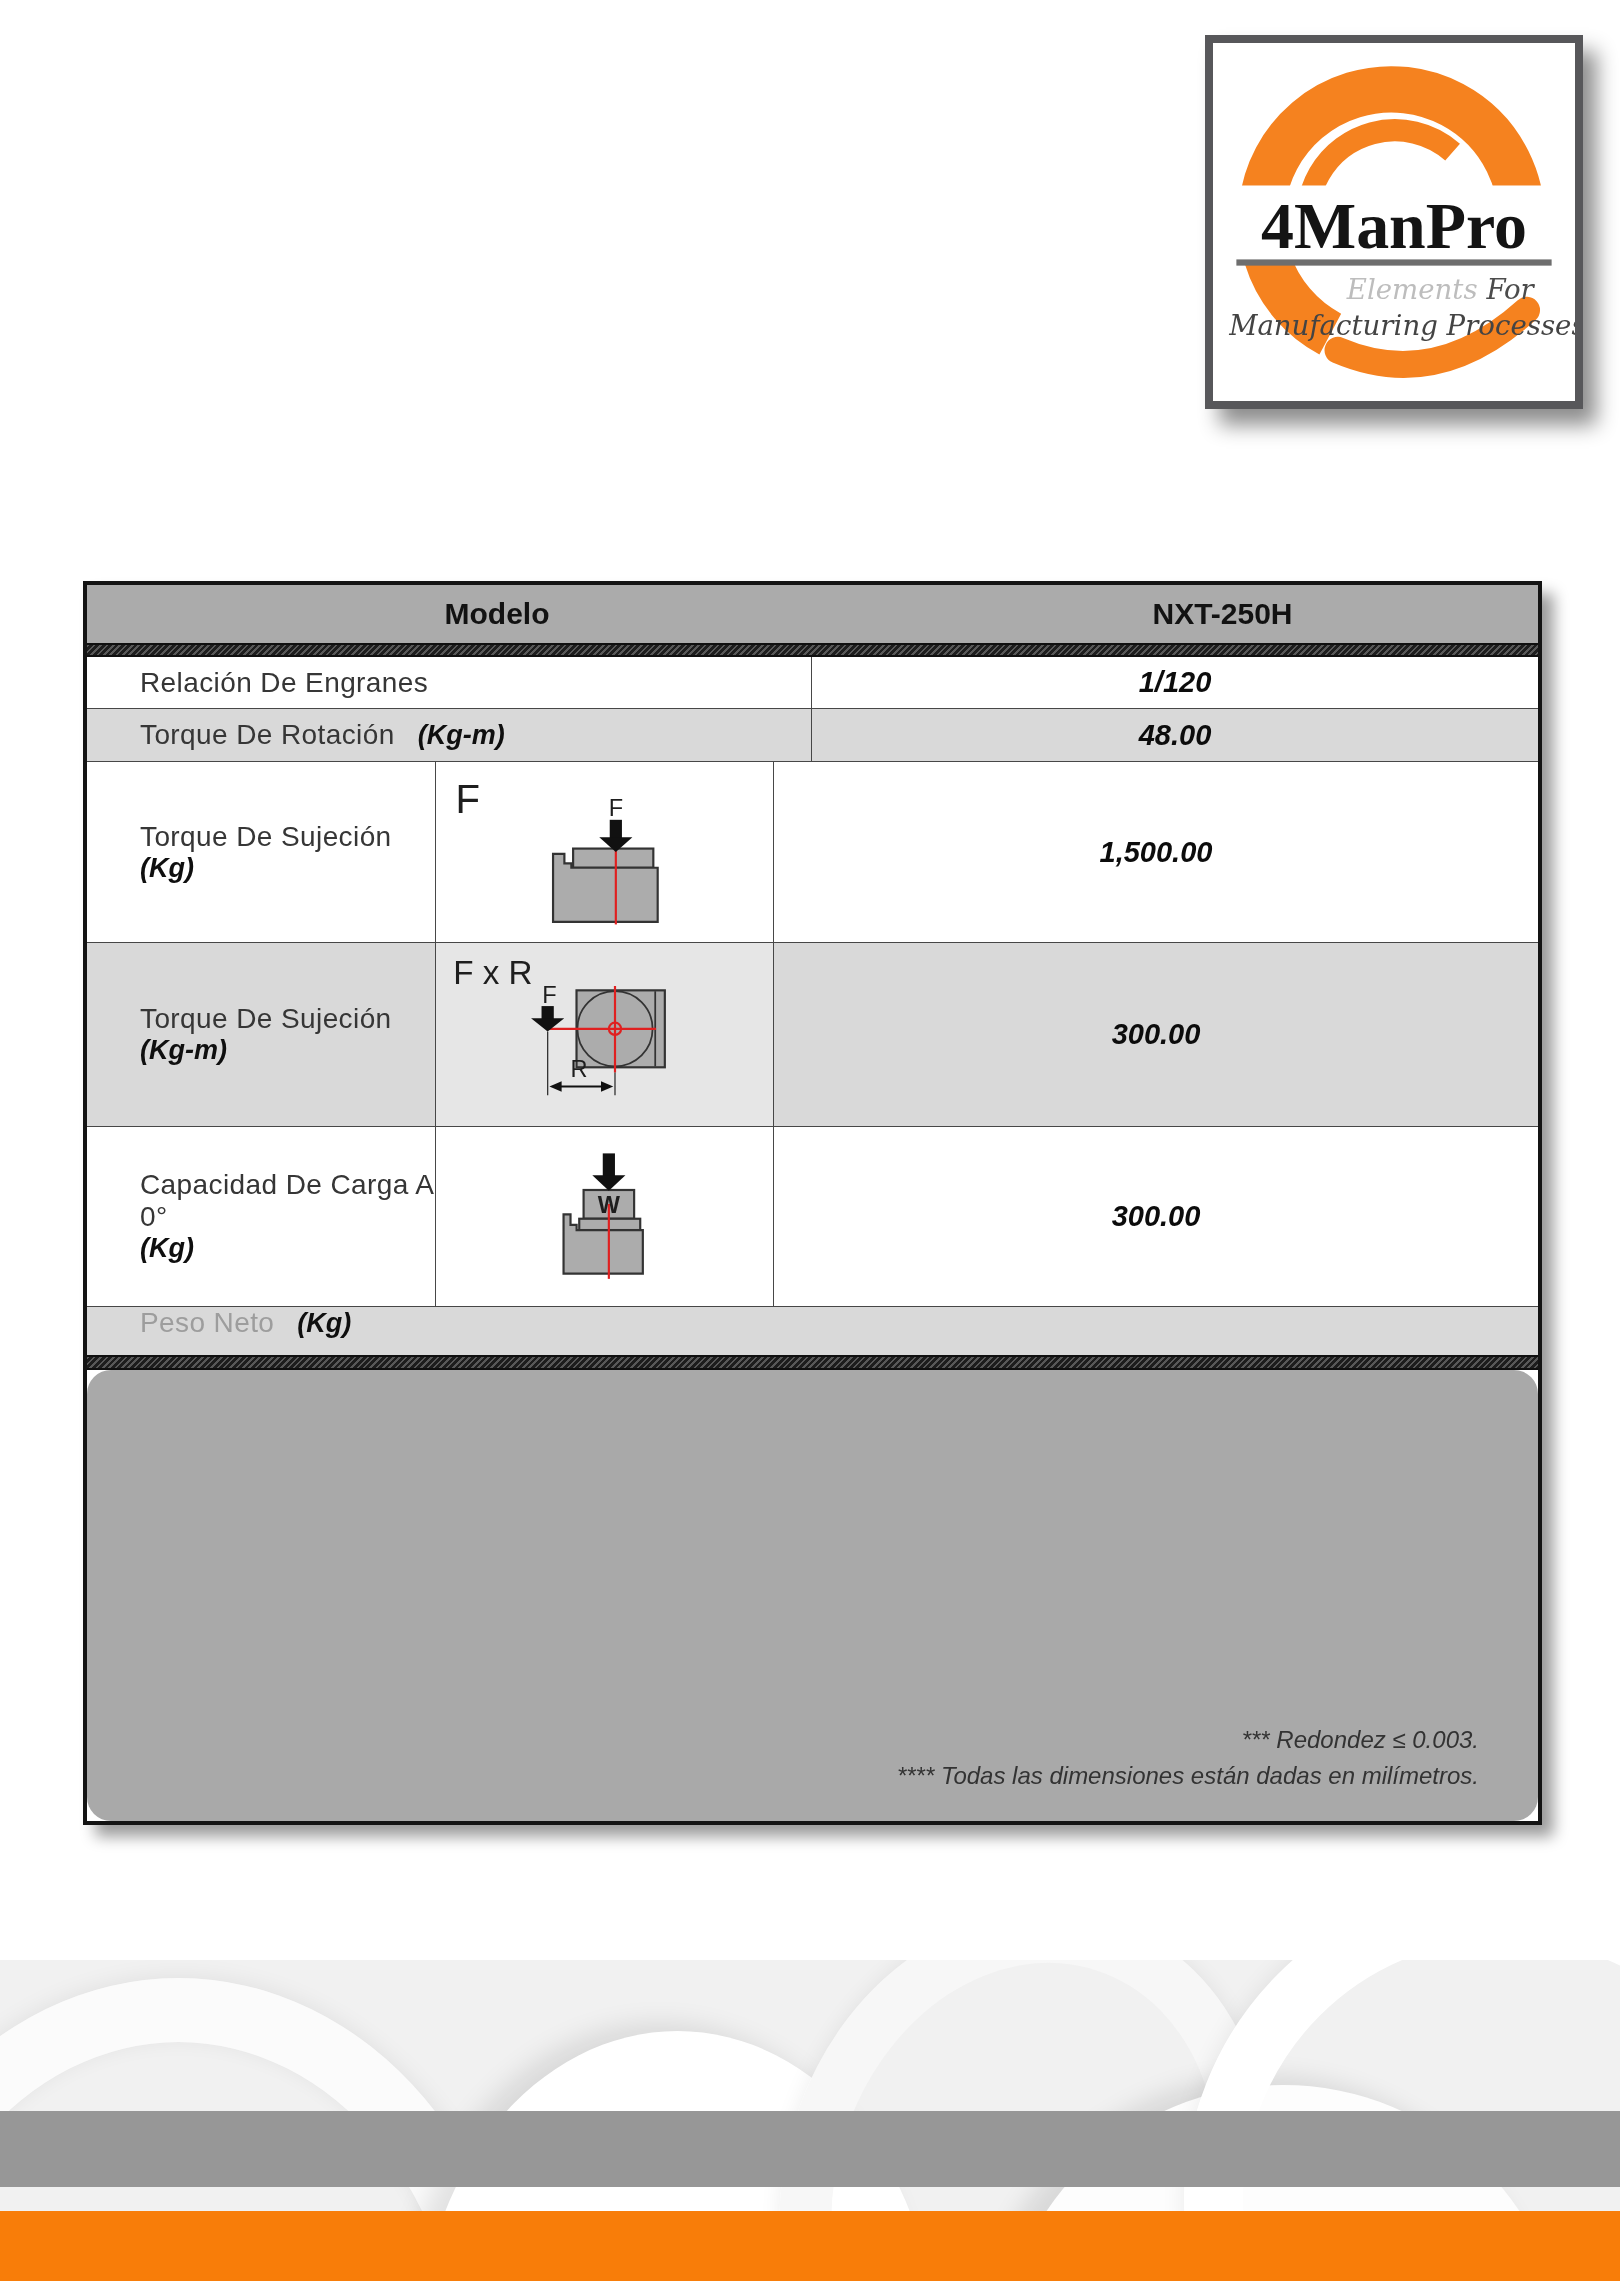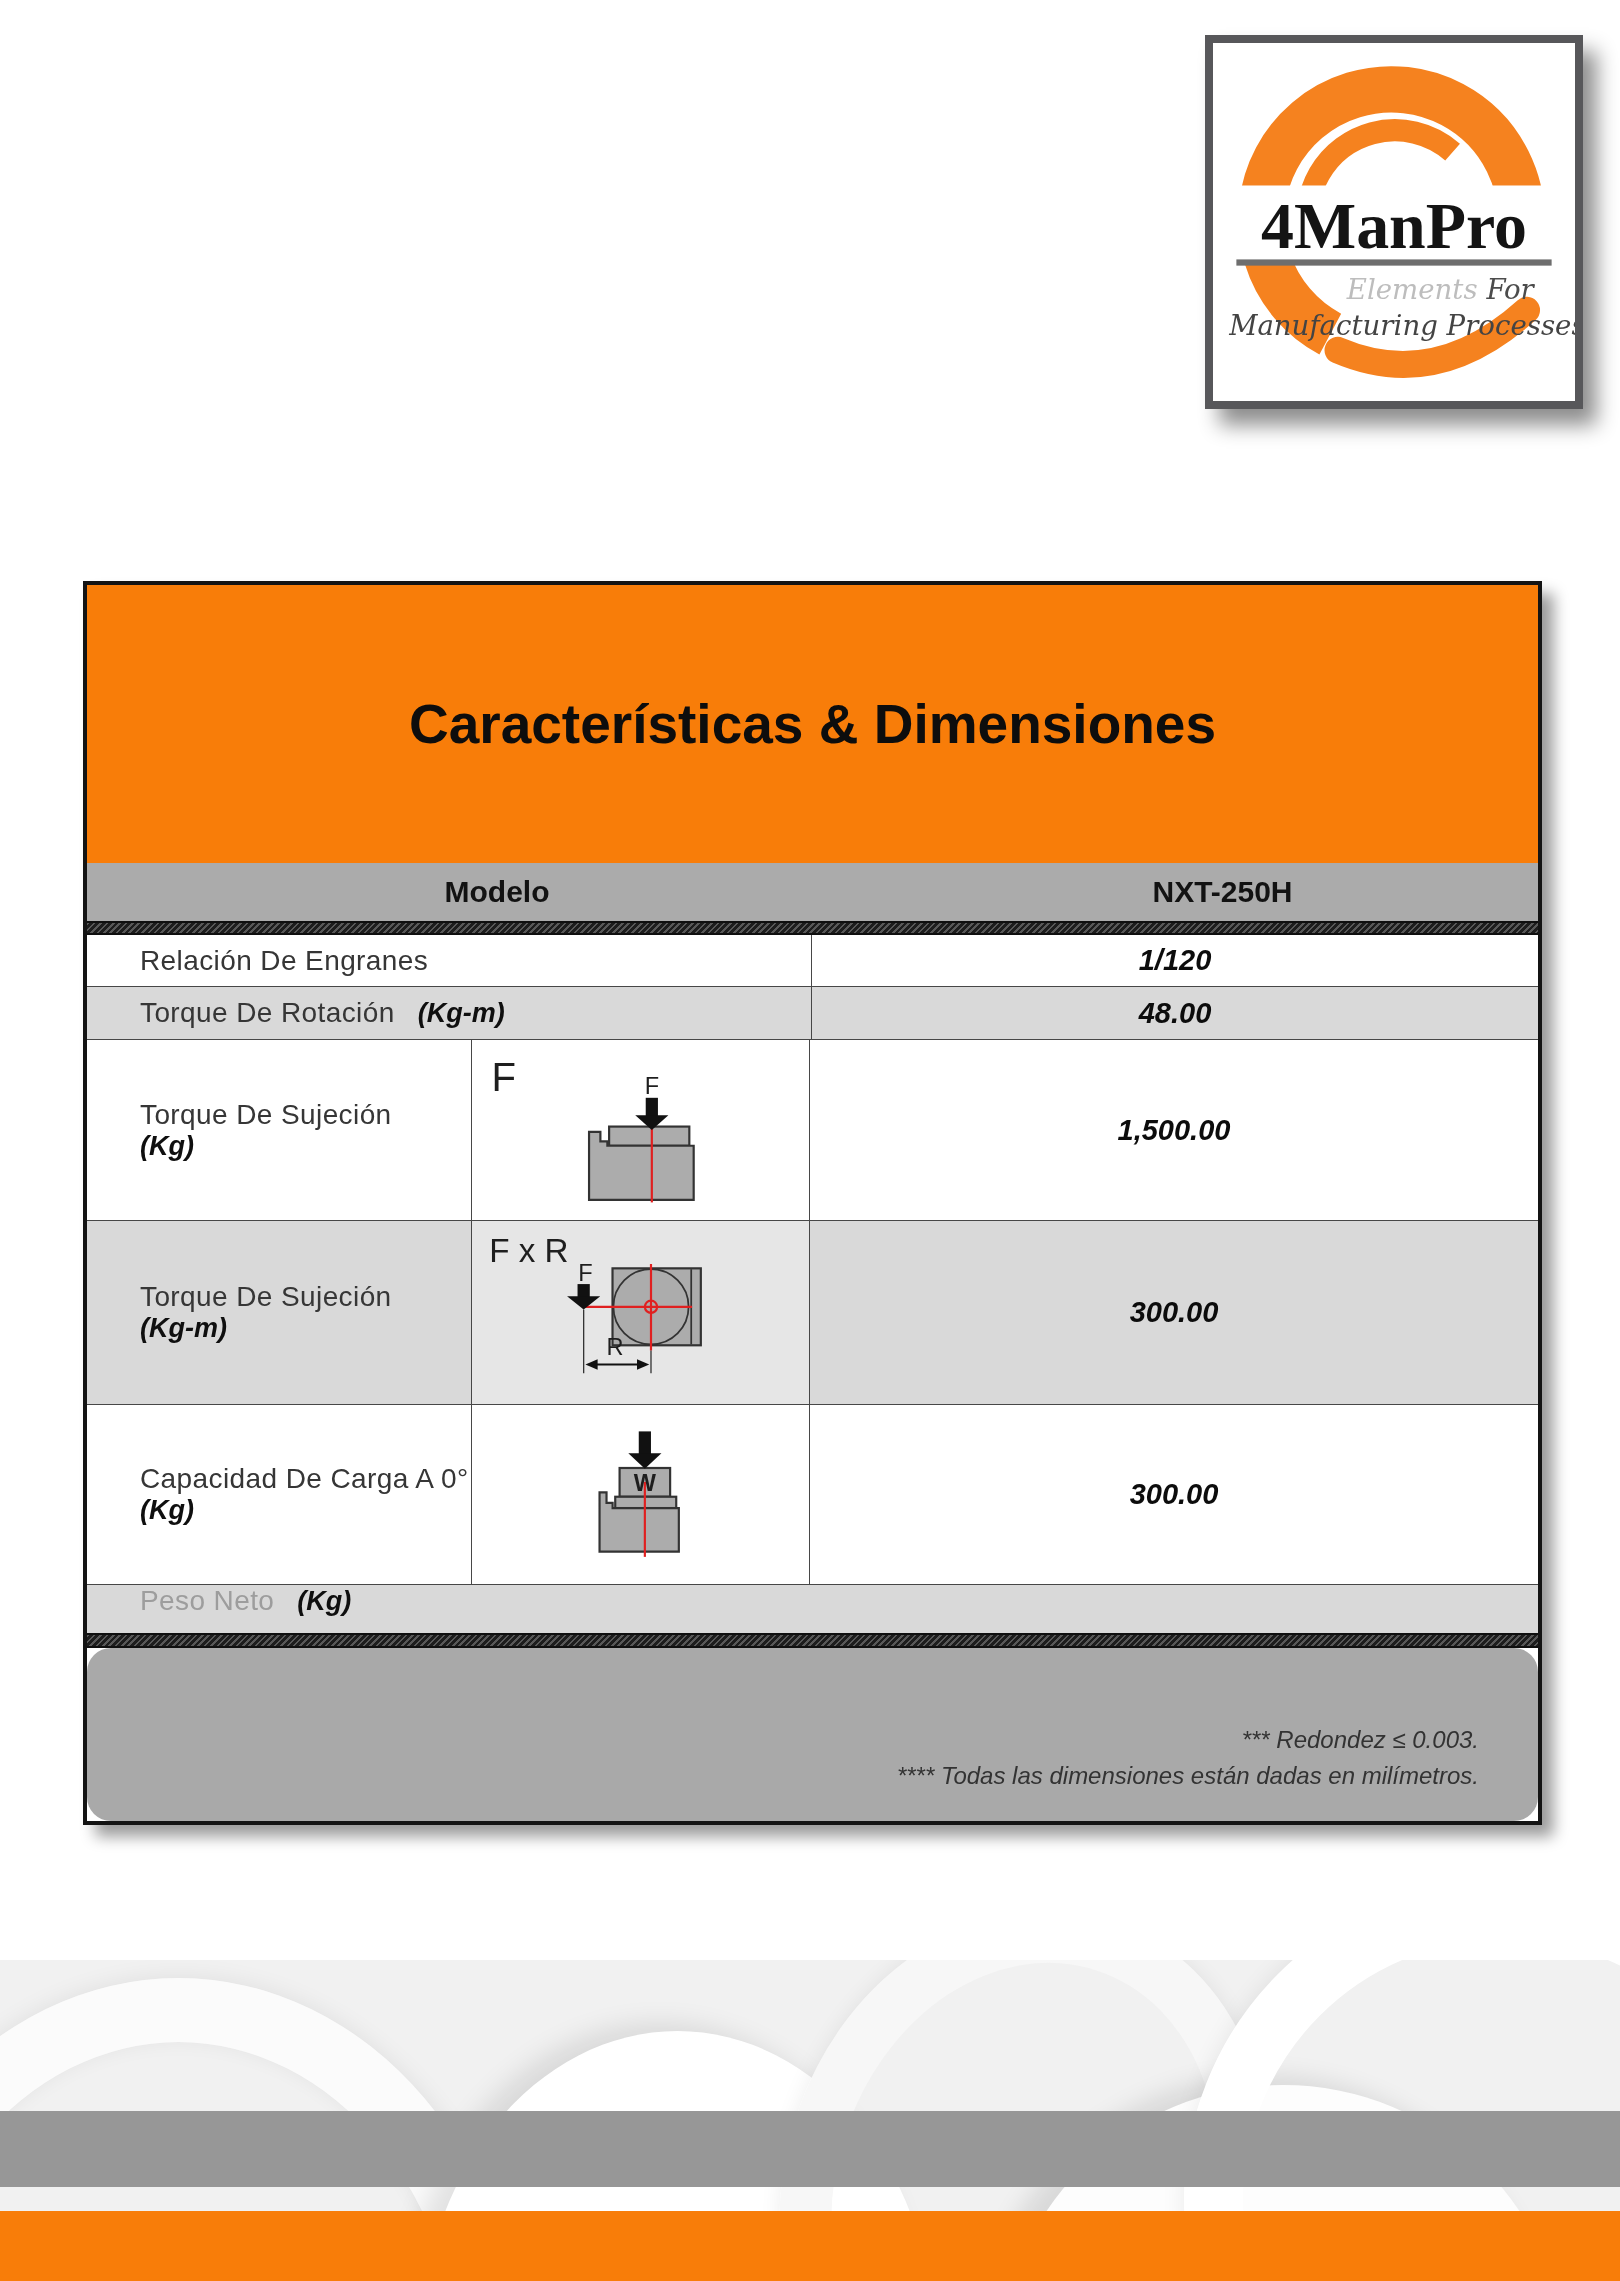--- a/index.html
+++ b/index.html
@@ -29,21 +29,21 @@
   .sep{
     height:14.3px; flex:0 0 14.3px;
     background:repeating-linear-gradient(135deg,#585858 0 1.8px,#1d1d1d 1.8px 4.5px);
     border-top:2.7px solid #0f0f0f; border-bottom:2.7px solid #0f0f0f;
   }
   .row{ display:flex; background:#ffffff; }
   .row.shaded{ background:#D9D9D9; }
   .row + .row{ border-top:1.8px solid #474747; }
   .cell-label{ display:flex; flex-direction:column; justify-content:center; padding-left:53px; }
   .cell-label.full{ width:724px; }
-  .cell-label.narrow{ width:385px; border-right:1.8px solid #474747; }
+  .cell-label.narrow{ width:349px; border-right:1.8px solid #474747; }
   .cell-label .lbl-line{ display:flex; align-items:baseline; gap:23px; }
   .lbl{ font-size:28px; color:#363636; font-weight:400; letter-spacing:0.4px; }
   .lbl.muted{ color:#9d9d9d; }
   .unit{ font-size:27px; font-weight:700; font-style:italic; color:#0f0f0f; }
   .cell-diagram{ width:337px; display:flex; align-items:center; justify-content:center; background:rgba(255,255,255,0.35); }
   .cell-diagram svg{ display:block; }
   .cell-value{ flex:1; border-left:1.8px solid #474747; display:flex; align-items:center; justify-content:center; }
   .val{ font-size:29px; font-weight:700; font-style:italic; color:#0c0c0c; }
   .r-small{ height:51px; }
   .r-small2{ height:53px; }
@@ -92,23 +92,20 @@
     <rect x="26" y="243" width="354" height="7" fill="#6e6e6e"></rect>
     <text x="255" y="288" text-anchor="middle" font-family="DejaVu Serif, serif" font-style="italic" font-size="31">
       <tspan fill="#bdbdbd">Elements </tspan><tspan fill="#4c4c4c">For</tspan>
     </text>
     <text x="218" y="328" text-anchor="middle" font-family="DejaVu Serif, serif" font-style="italic" font-size="31" fill="#444444">Manufacturing Processes</text>
   </svg>
 </div>
 
 <div class="sheet">
 
-  <div class="t-header">
-    <div class="t-title">Características &amp; Dimensiones</div>
-  </div>
 
   <div class="t-model">
     <div class="mc c1">Modelo</div>
     <div class="mc c2">NXT-250H</div>
   </div>
 
   <div class="sep"></div>
 
   <div class="row r-small">
     <div class="cell-label full">

